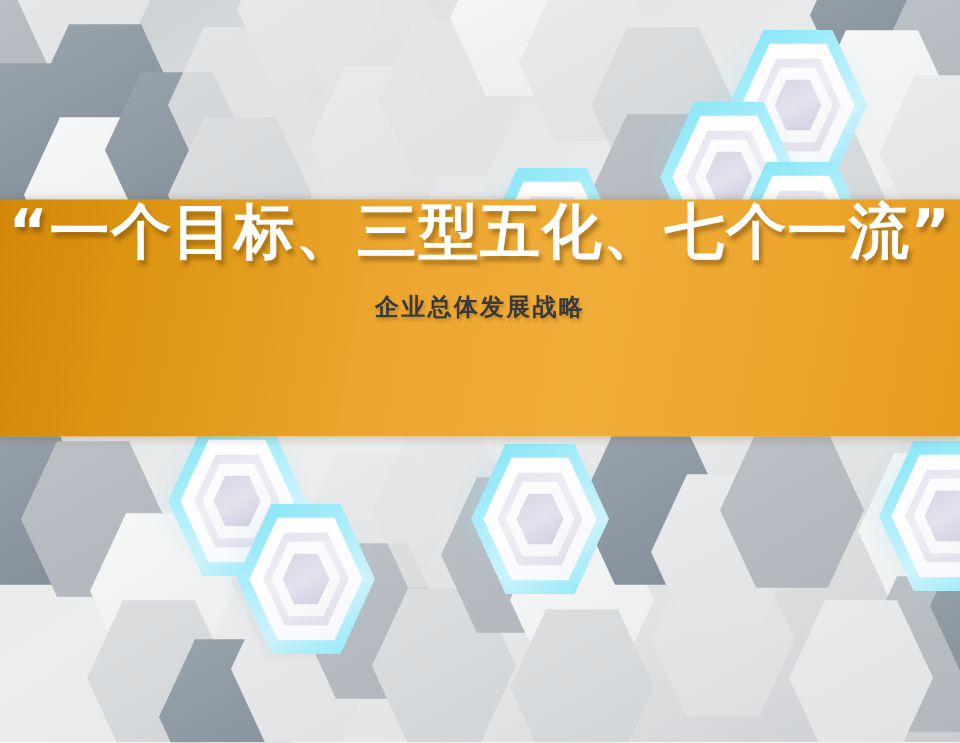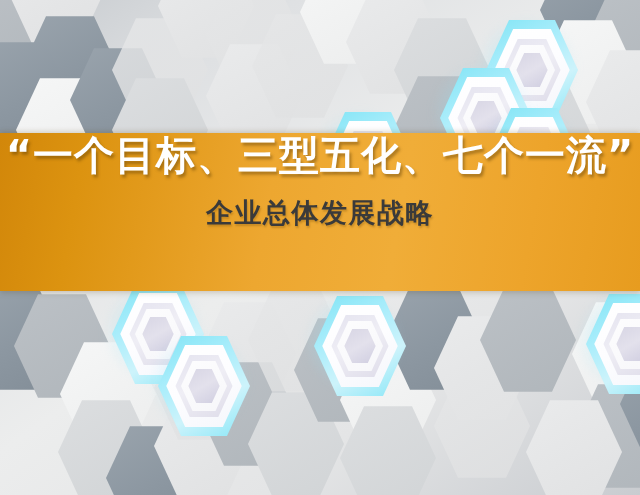--- a/index.html
+++ b/index.html
@@ -99,21 +99,21 @@
     font-weight: bold;
     letter-spacing: 1px;
     line-height: 1.1;
     white-space: nowrap;
     text-shadow: 2px 3px 3px rgba(92,60,6,.45);
     margin: 0 0 4px 0;
   }
 
   #banner-subtitle {
     color: #3a3a3a;
-    font-size: 27px;
+    font-size: 16px;
     font-weight: bold;
     letter-spacing: 1.5px;
     white-space: nowrap;
     text-shadow: 1px 2px 2px rgba(120,80,10,.33);
     margin: 14px 0 0 0;
   }
 </style>
 </head>
 <body>
 

